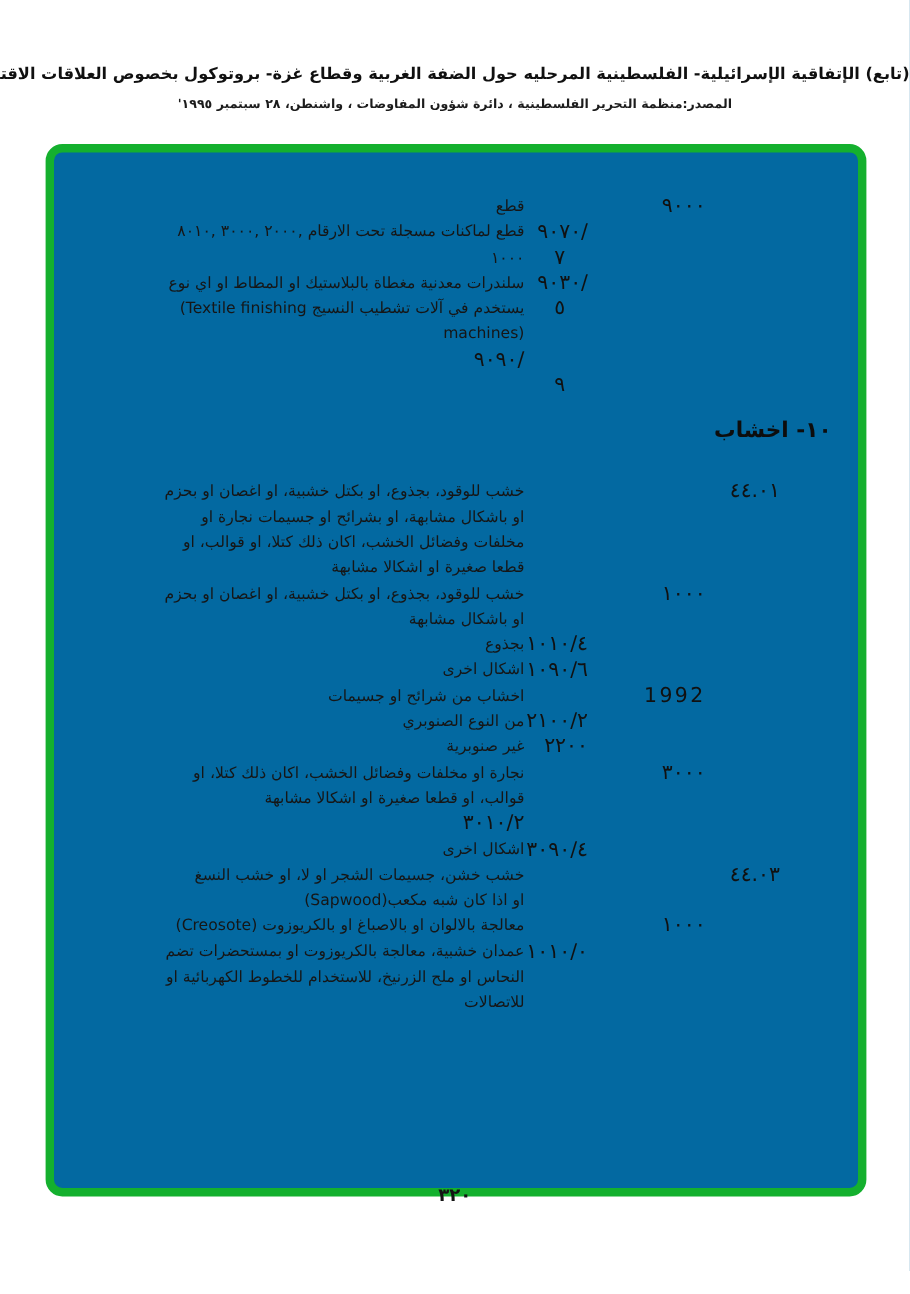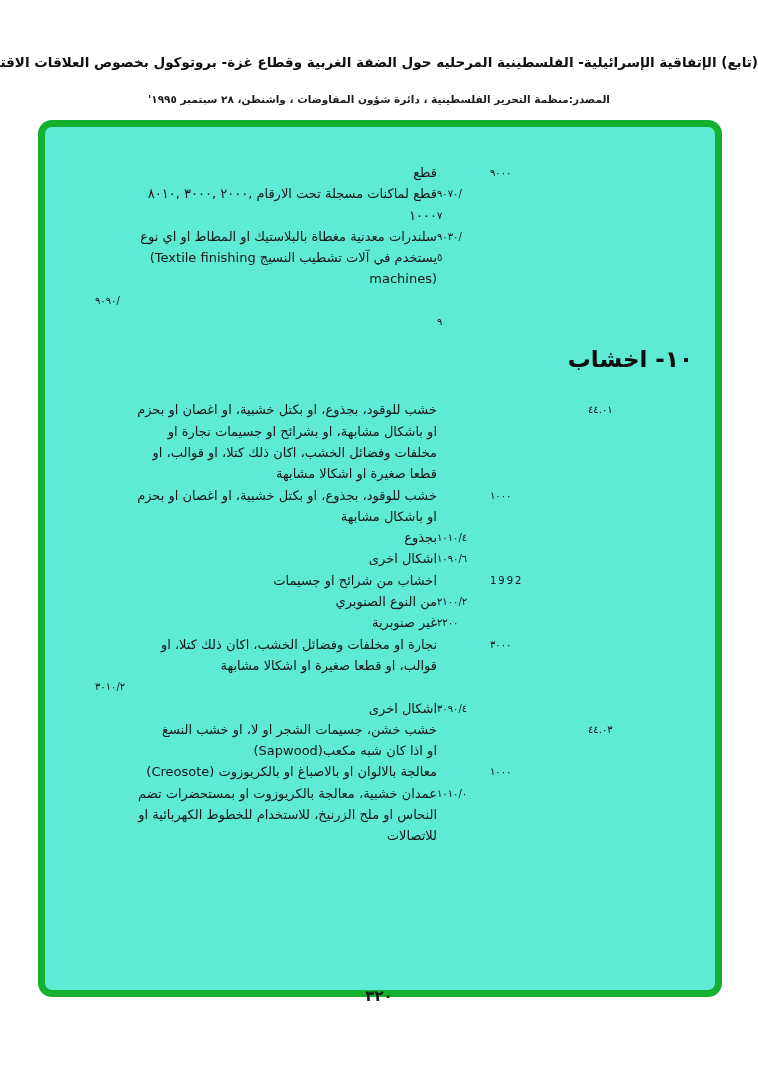--- a/index.html
+++ b/index.html
@@ -6,43 +6,43 @@
   body{
     width:758px;height:1078px;position:relative;overflow:hidden;
     font-family:"DejaVu Sans",sans-serif;color:#161616;
     -webkit-font-smoothing:antialiased;
   }
   .page-header{position:absolute;top:54px;left:0;width:758px;text-align:center;direction:rtl;}
   .doc-title{
     font-size:13.5px;font-weight:bold;white-space:nowrap;letter-spacing:0.2px;color:#101010;
   }
   .doc-source{
-    margin-top:23px;font-size:10.5px;font-weight:bold;color:#1c1c1c;white-space:nowrap;
+    margin-top:11px;font-size:10.5px;font-weight:bold;color:#1c1c1c;white-space:nowrap;
   }
   .frame{
     position:absolute;left:38px;top:120px;width:684px;height:877px;box-sizing:border-box;
-    border:7px solid var(--accent,#14b02e);border-radius:14px;background:#5eead4;
+    border:7px solid var(--accent,#14b02e);border-radius:14px;background:#0369a1;
     padding-top:35px;
   }
   .table{width:670px;}
   .row{
     direction:ltr;display:grid;grid-template-columns:342px 53px 98px 62px;
     padding-left:50px;align-items:start;min-height:21.3px;
   }
   .cell{min-height:21.3px;}
   .desc{direction:rtl;text-align:right;font-size:13px;line-height:21.3px;}
   .desc .line{white-space:nowrap;}
   .code{
-    direction:ltr;text-align:left;font-size:10px;line-height:21.3px;
+    direction:ltr;text-align:right;font-size:17px;line-height:21.3px;
     letter-spacing:2px;white-space:nowrap;color:#111;
   }
   .code.single{padding-right:19px;box-sizing:border-box;}
   .section{
     direction:rtl;text-align:right;padding-right:22px;
-    font-size:23px;font-weight:bold;color:#0d0d0d;
+    font-size:18px;font-weight:bold;color:#0d0d0d;
     margin:14px 0 27px 0;line-height:26px;
   }
   .page-number{
     position:absolute;top:987px;left:0;width:758px;text-align:center;
     font-size:15px;font-weight:bold;letter-spacing:3px;color:#141414;
   }
 </style>
 </head>
 <body>
 

